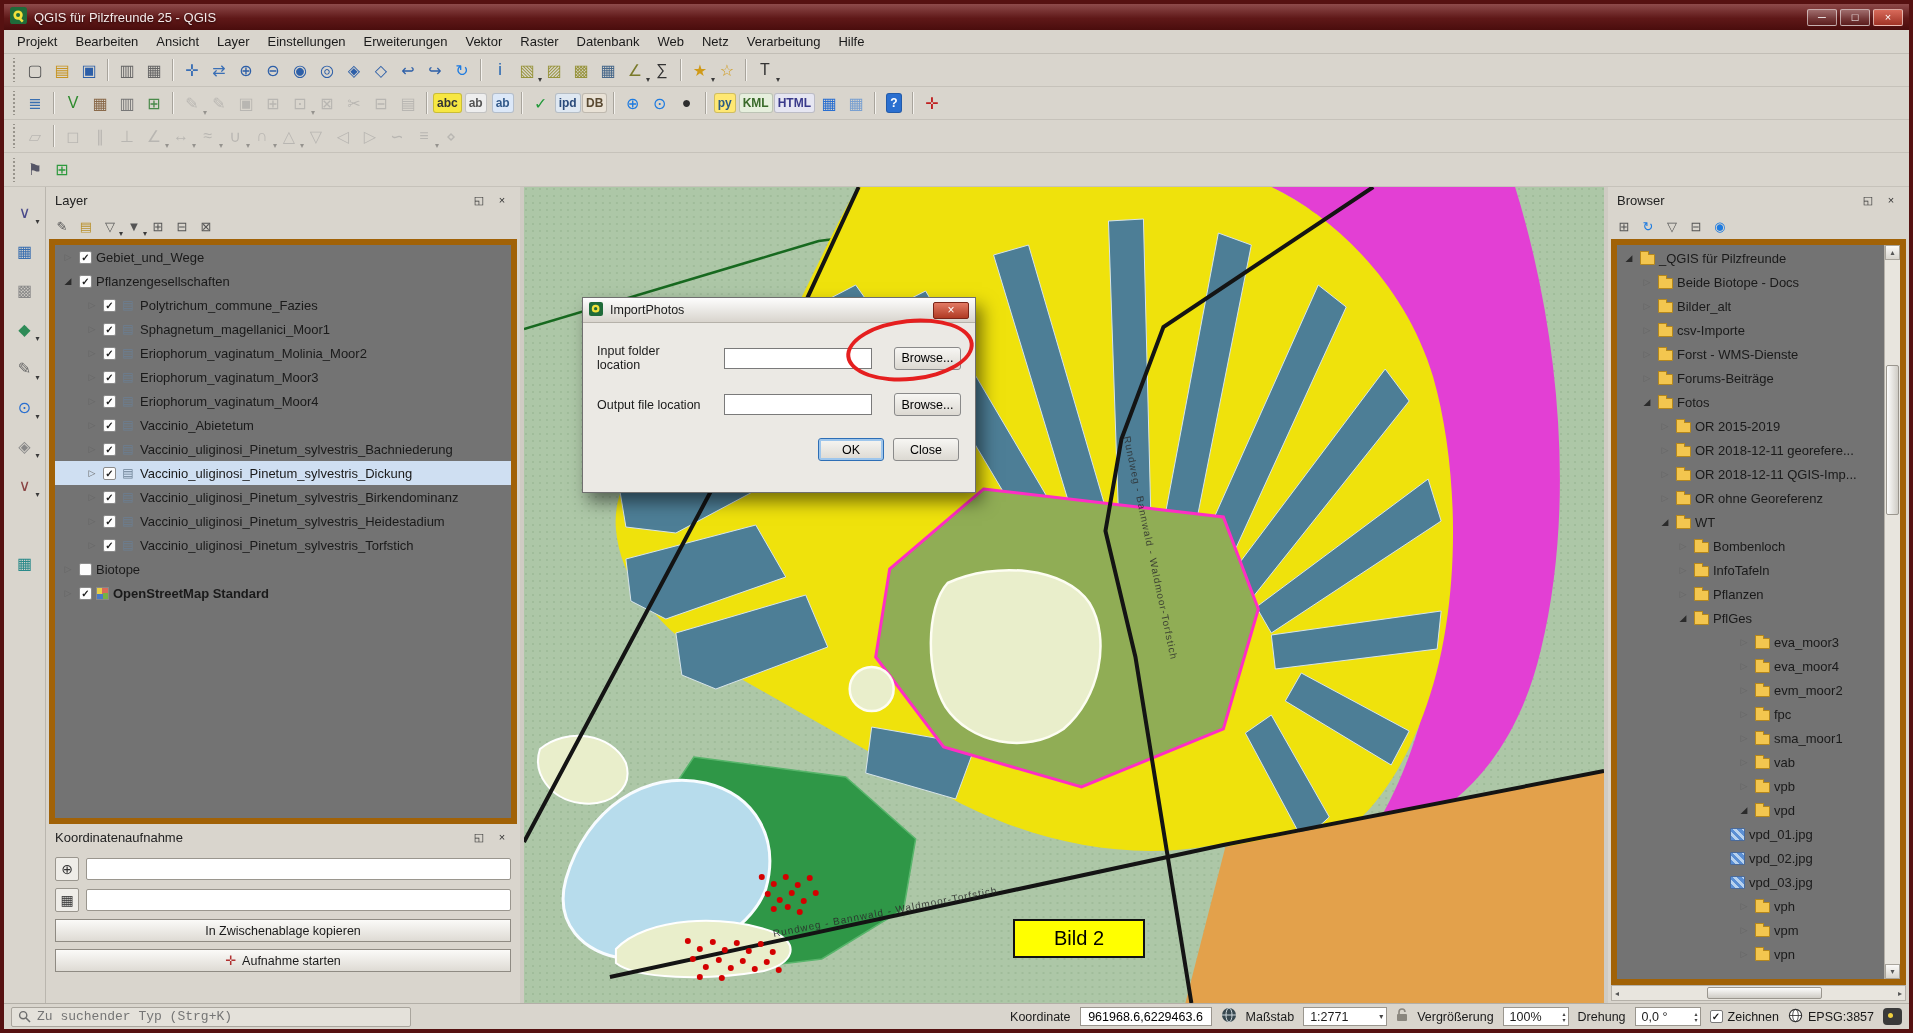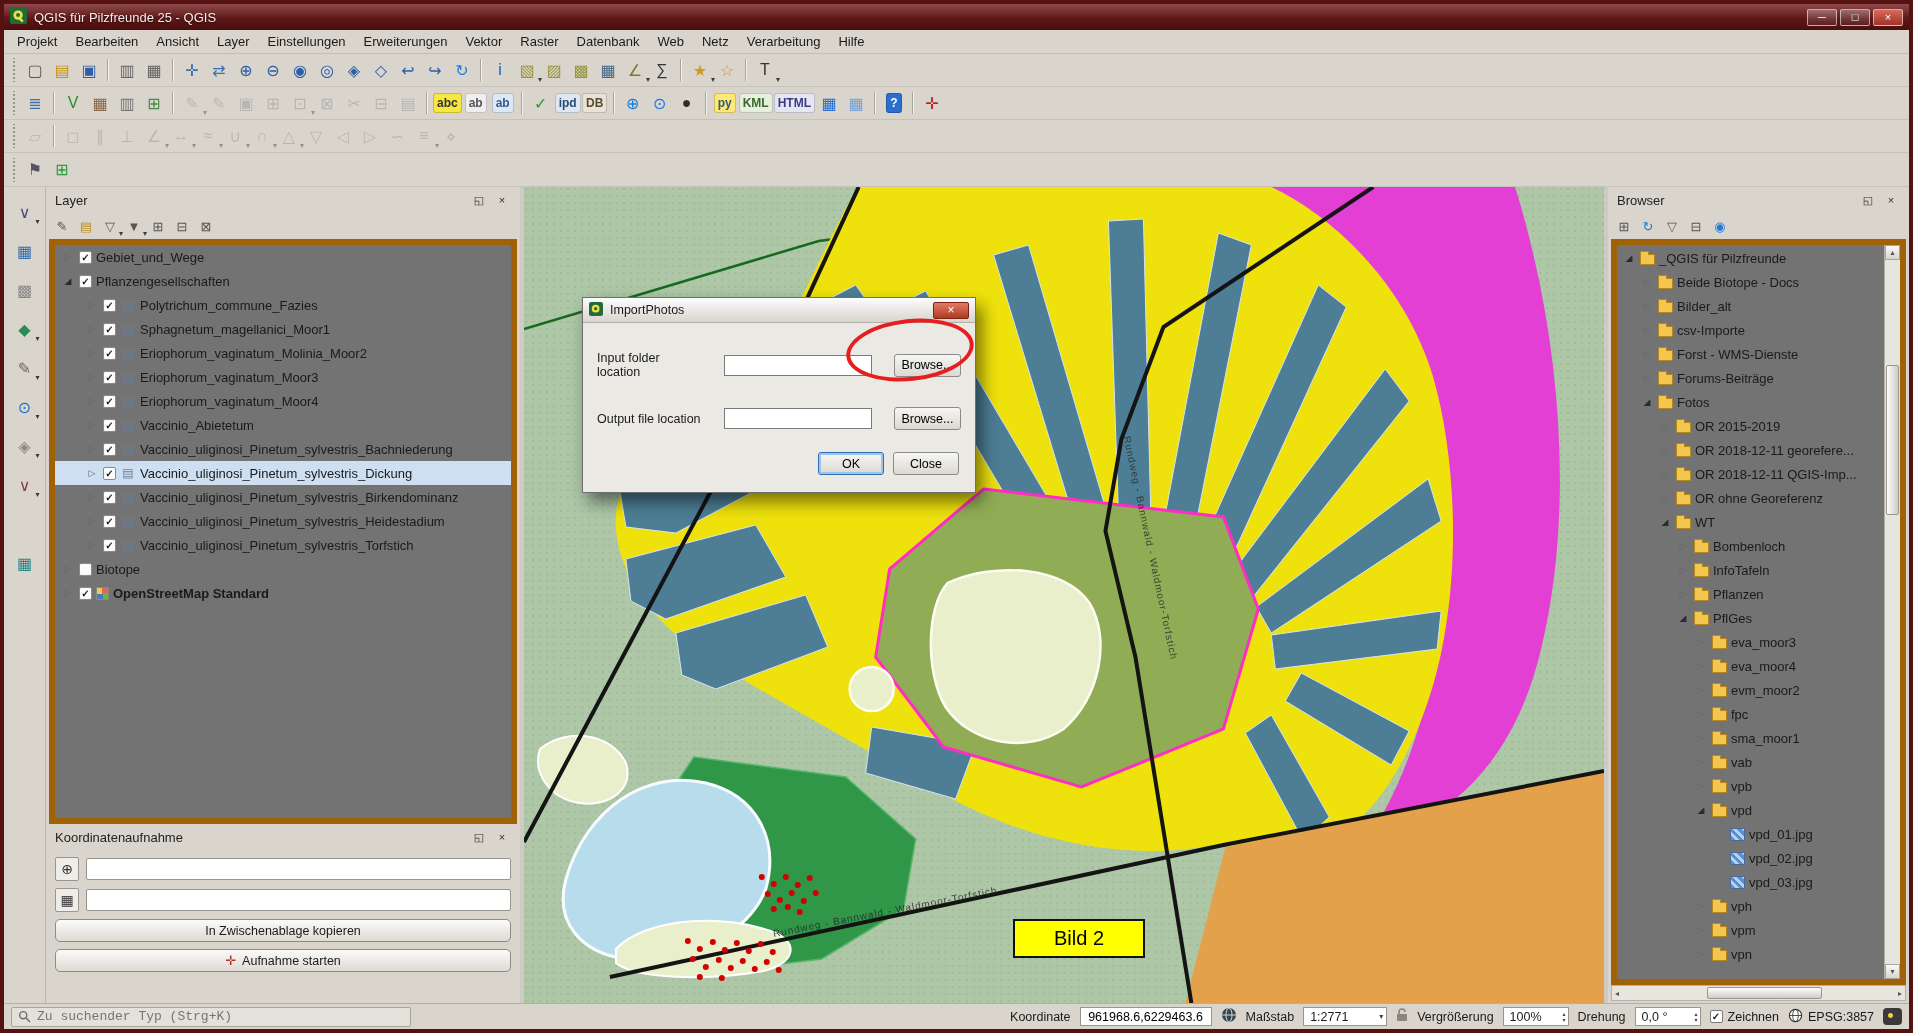--- a/index.html
+++ b/index.html
@@ -59,49 +59,49 @@
   #layer-tree .trow[data-level="1"]{padding-left:30px}
 
   .brow .bicon{width:15px;height:11px;flex:0 0 15px;position:relative;background:#f3c64f;border:1px solid #b5871c;border-radius:1px;margin-top:2px}
   .brow .bicon::before{content:"";position:absolute;top:-4px;left:-1px;width:7px;height:3px;background:#f3c64f;border:1px solid #b5871c;border-bottom:none}
   .brow[data-type="file"] .bicon{background:repeating-linear-gradient(45deg,#5b8fd4 0 3px,#b8d2ee 3px 6px);border:1px solid #4a6a9a;height:13px;margin-top:0}
   .brow[data-type="file"] .bicon::before{display:none}
   #browser-tree .brow[data-level="0"]{padding-left:5px}
   #browser-tree .brow[data-level="1"]{padding-left:23px}
   #browser-tree .brow[data-level="2"]{padding-left:41px}
   #browser-tree .brow[data-level="3"]{padding-left:59px}
-  #browser-tree .brow[data-level="4"]{padding-left:77px}
+  #browser-tree .brow[data-level="4"]{padding-left:120px}
   #browser-tree .brow[data-level="5"]{padding-left:95px}
   #browser-tree .rows{position:absolute;inset:1px 17px 0 0;overflow:hidden}
 
   .vscroll{position:absolute;top:0;right:0;bottom:0;width:16px;background:#e8e5de;border-left:1px solid #b5b1a9}
   .vs-arrow{position:absolute;left:0;right:0;height:15px;display:flex;align-items:center;justify-content:center;font-size:8px;color:#555;background:linear-gradient(#fbfaf8,#d8d5ce);border:1px solid #a8a49c}
   .vs-arrow.up{top:0}.vs-arrow.down{bottom:0}
   .vthumb{position:absolute;left:1px;right:1px;top:120px;height:150px;background:linear-gradient(90deg,#fdfdfc,#cfccc5);border:1px solid #9a968e;border-radius:2px}
   .hscroll{flex:0 0 16px;margin:0 3px 2px;background:#e8e5de;border:1px solid #b5b1a9;position:relative;display:flex;align-items:center;justify-content:space-between;padding:0 3px;font-size:8px;color:#555}
   .hthumb{position:absolute;left:95px;width:115px;top:1px;bottom:1px;background:linear-gradient(#fdfdfc,#cfccc5);border:1px solid #9a968e;border-radius:2px}
 
   
   .koord-body{flex:0 0 153px;display:flex;flex-direction:column;gap:7px;padding:7px 9px 0}
   .koord-row{display:flex;gap:7px;align-items:center}
   .koord-icon{width:24px;height:24px;border:1px solid #9a968e;background:#efede8;display:flex;align-items:center;justify-content:center;font-size:14px;color:#333;border-radius:2px}
   .koord-input{flex:1;height:22px;border:1px solid #9a968e;background:#fff;border-radius:2px;font-size:12.5px;padding:0 4px}
-  .koord-btn{height:23px;border:1px solid #8f8b83;background:linear-gradient(#fbfaf8,#dedbd4);border-radius:5px;font-size:12.5px;display:flex;align-items:center;justify-content:center;gap:6px;cursor:default}
+  .koord-btn{height:23px;border:1px solid #8f8b83;background:linear-gradient(#fbfaf8,#dedbd4);border-radius:0;font-size:12.5px;display:flex;align-items:center;justify-content:center;gap:6px;cursor:default}
   .start-icon{color:#b03030;font-size:13px}
 
   
   #map{flex:1;position:relative;overflow:hidden;background:#adc7a7}
   #map-svg{position:absolute;inset:0;width:100%;height:100%}
   #bild-label{position:absolute;left:489px;top:732px;width:132px;height:39px;background:#ffff00;border:2px solid #111;display:flex;align-items:center;justify-content:center;font-weight:normal;font-size:20px;color:#000;z-index:3}
 
   
   #import-dialog{position:absolute;left:58px;top:110px;width:394px;height:196px;background:#ebe9e4;border:1px solid #6f6f6f;box-shadow:6px 9px 16px rgba(0,0,0,.5);z-index:5}
   .dlg-title{height:25px;background:linear-gradient(#fdfdfd,#d8d4cd);border-bottom:1px solid #b5b1a9;display:flex;align-items:center;padding:0 6px;gap:7px;font-size:12.5px}
   .dlg-close{margin-left:auto;width:36px;height:17px;background:linear-gradient(#e27a64,#b03a24);border:1px solid #7a2418;border-radius:2px;color:#fff;display:flex;align-items:center;justify-content:center;font-size:12px}
-  .dlg-row{display:flex;align-items:center;margin:28px 14px 0;gap:22px}
+  .dlg-row{display:flex;align-items:center;margin:21px 14px 0;gap:22px}
   .dlg-label{width:116px;font-size:12.5px}
   .dlg-input{width:148px;height:21px;border:1px solid #7a7a7a;background:#fff}
   .dlg-browse{width:74px;height:23px;border:1px solid #8a8a8a;background:linear-gradient(#f7f6f3,#dcd9d2);border-radius:3px;font-size:12.5px;font-family:"Liberation Sans",sans-serif}
   .dlg-buttons{display:flex;justify-content:flex-end;gap:9px;margin:22px 16px 0}
   .dlg-btn{width:66px;height:23px;border:1px solid #8a8a8a;background:linear-gradient(#f7f6f3,#dcd9d2);border-radius:3px;font-size:12.5px;font-family:"Liberation Sans",sans-serif}
   .dlg-btn.default{border:1px solid #2d6eb5;box-shadow:0 0 0 2px #9ec6ec inset}
   .red-ellipse{position:absolute;left:263px;top:21px;width:128px;height:62px;border:4px solid #e51f1f;border-radius:50%;transform:rotate(-6deg);pointer-events:none}
 
   
   .statusbar{flex:0 0 26px;display:flex;align-items:center;gap:9px;padding:0 7px;border-top:1px solid #b3afa7;font-size:12.5px}

